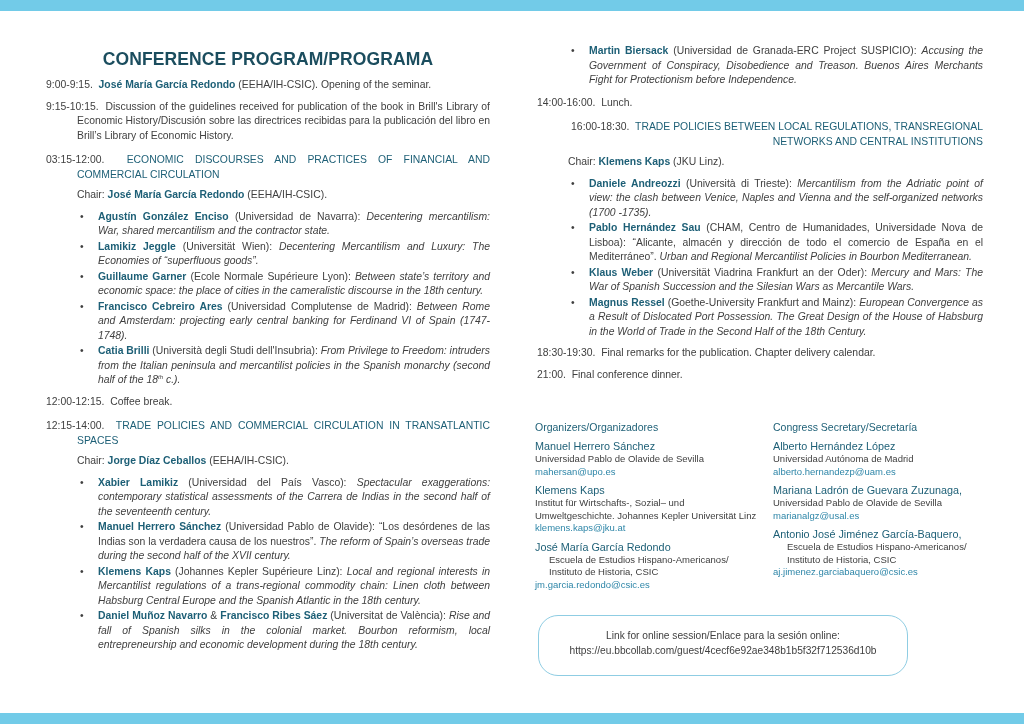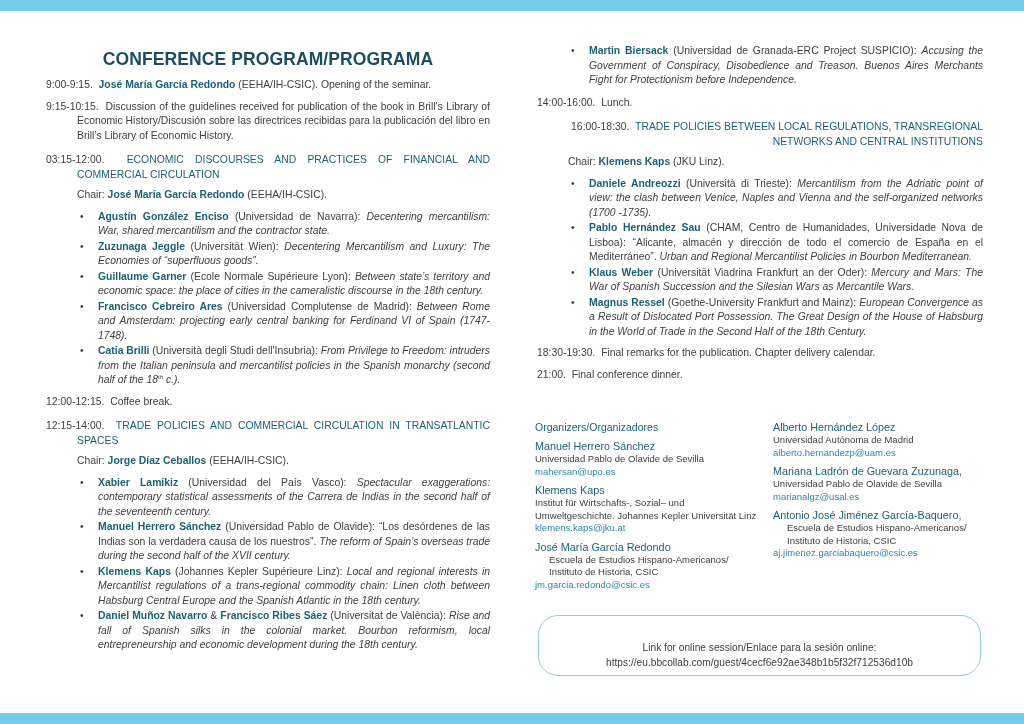--- a/index.html
+++ b/index.html
@@ -25,21 +25,21 @@
   .sup { font-size: 6px; vertical-align: super; line-height: 0; }
 
   .org { position: absolute; top: 420px; width: 230px; font-size: 9.5px; line-height: 12.5px; color: #404040; }
   .org.a { left: 535px; }
   .org.b { left: 773px; }
   .org h3 { font-weight: normal; color: #1d5f76; font-size: 10.5px; line-height: 14px; margin-bottom: 5px; }
   .org .person { margin-bottom: 5px; }
   .org .pname { color: #1d5f76; font-size: 10.8px; line-height: 14px; }
   .org .mail { color: #2e86a8; }
 
-  .linkbox { position: absolute; left: 538px; top: 615px; width: 443px; height: 61px; border: 1.3px solid #8fcde3; border-radius: 20px; text-align: center; padding-top: 24px; font-size: 10.2px; line-height: 15px; }
+  .linkbox { position: absolute; left: 538px; top: 615px; width: 370px; height: 61px; border: 1.3px solid #8fcde3; border-radius: 20px; text-align: center; padding-top: 12px; font-size: 10.2px; line-height: 15px; }
   .linkbox .lbl { color: #404040; }
   .linkbox .url { color: #404040; }
 </style>
 </head>
 <body>
 
 <div class="bar top"></div>
 
 <div class="col left">
   <h1 class="title">CONFERENCE PROGRAM/PROGRAMA</h1>
@@ -56,21 +56,21 @@
 
   <p class="entry">
     <span>03:15-12:00.</span>&nbsp;
     <span class="session-title">ECONOMIC DISCOURSES AND PRACTICES OF FINANCIAL AND COMMERCIAL CIRCULATION</span>
   </p>
   <p class="chair">
     <span>Chair: </span><span class="name">José María García Redondo</span><span> (EEHA/IH-CSIC).</span>
   </p>
   <ul class="talks">
     <li><span class="bullet">•</span><span class="name">Agustín González Enciso</span><span> (Universidad de Navarra): </span><span class="ttl">Decentering mercantilism: War, shared mercantilism and the contractor state.</span></li>
-    <li><span class="bullet">•</span><span class="name">Zuzunaga Jeggle</span><span> (Universität Wien): </span><span class="ttl">Decentering Mercantilism and Luxury: The Economies of “superfluous goods”.</span></li>
+    <li><span class="bullet">•</span><span class="name">Lamikiz Jeggle</span><span> (Universität Wien): </span><span class="ttl">Decentering Mercantilism and Luxury: The Economies of “superfluous goods”.</span></li>
     <li><span class="bullet">•</span><span class="name">Guillaume Garner</span><span> (Ecole Normale Supérieure Lyon): </span><span class="ttl">Between state’s territory and economic space: the place of cities in the cameralistic discourse in the 18th century.</span></li>
     <li><span class="bullet">•</span><span class="name">Francisco Cebreiro Ares</span><span> (Universidad Complutense de Madrid): </span><span class="ttl">Between Rome and Amsterdam: projecting early central banking for Ferdinand VI of Spain (1747-1748).</span></li>
     <li><span class="bullet">•</span><span class="name">Catia Brilli</span><span> (Università degli Studi dell'Insubria): </span><span class="ttl">From Privilege to Freedom: intruders from the Italian peninsula and mercantilist policies in the Spanish monarchy (second half of the 18</span><span class="ttl sup">th</span><span class="ttl"> c.).</span></li>
   </ul>
 
   <p class="entry" style="margin-bottom:10px">
     <span>12:00-12:15.</span>&nbsp;
     <span>Coffee break.</span>
   </p>
 
@@ -136,20 +136,21 @@
     <div class="mail">klemens.kaps@jku.at</div>
   </div>
   <div class="person">
     <div class="pname">José María García Redondo</div>
     <div style="padding:0 14px">Escuela de Estudios Hispano-Americanos/ Instituto de Historia, CSIC</div>
     <div class="mail">jm.garcia.redondo@csic.es</div>
   </div>
 </div>
 
 <div class="org b">
+  <h3>Congress Secretary/Secretaría</h3>
   <div class="person">
     <div class="pname">Alberto Hernández López</div>
     <div>Universidad Autónoma de Madrid</div>
     <div class="mail">alberto.hernandezp@uam.es</div>
   </div>
   <div class="person">
     <div class="pname">Mariana Ladrón de Guevara Zuzunaga,</div>
     <div>Universidad Pablo de Olavide de Sevilla</div>
     <div class="mail">marianalgz@usal.es</div>
   </div>

